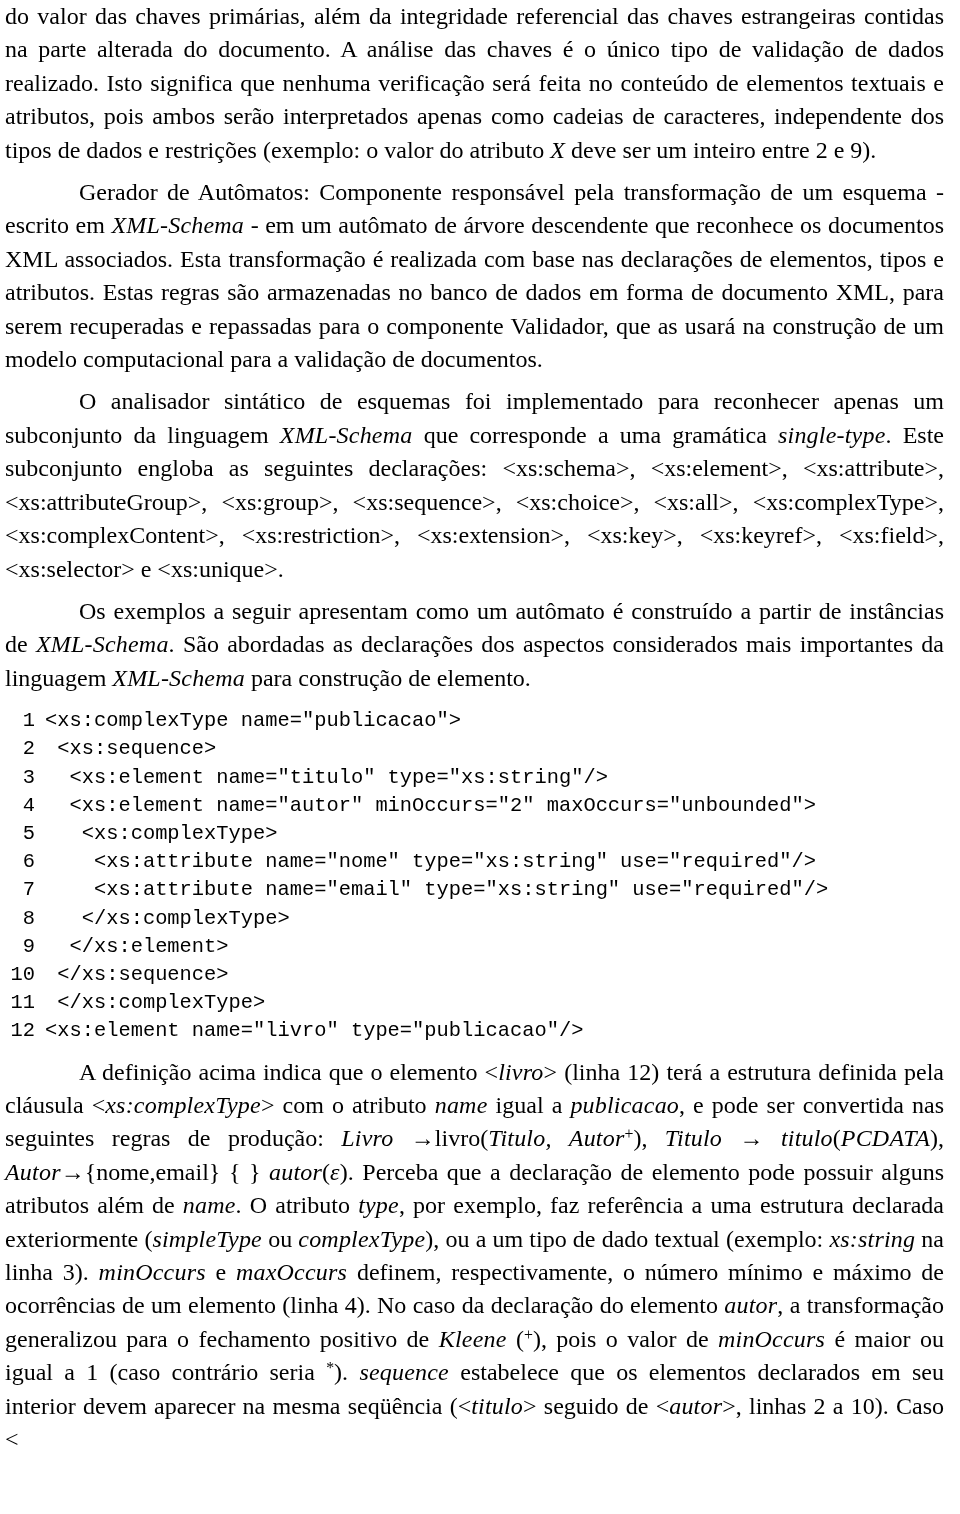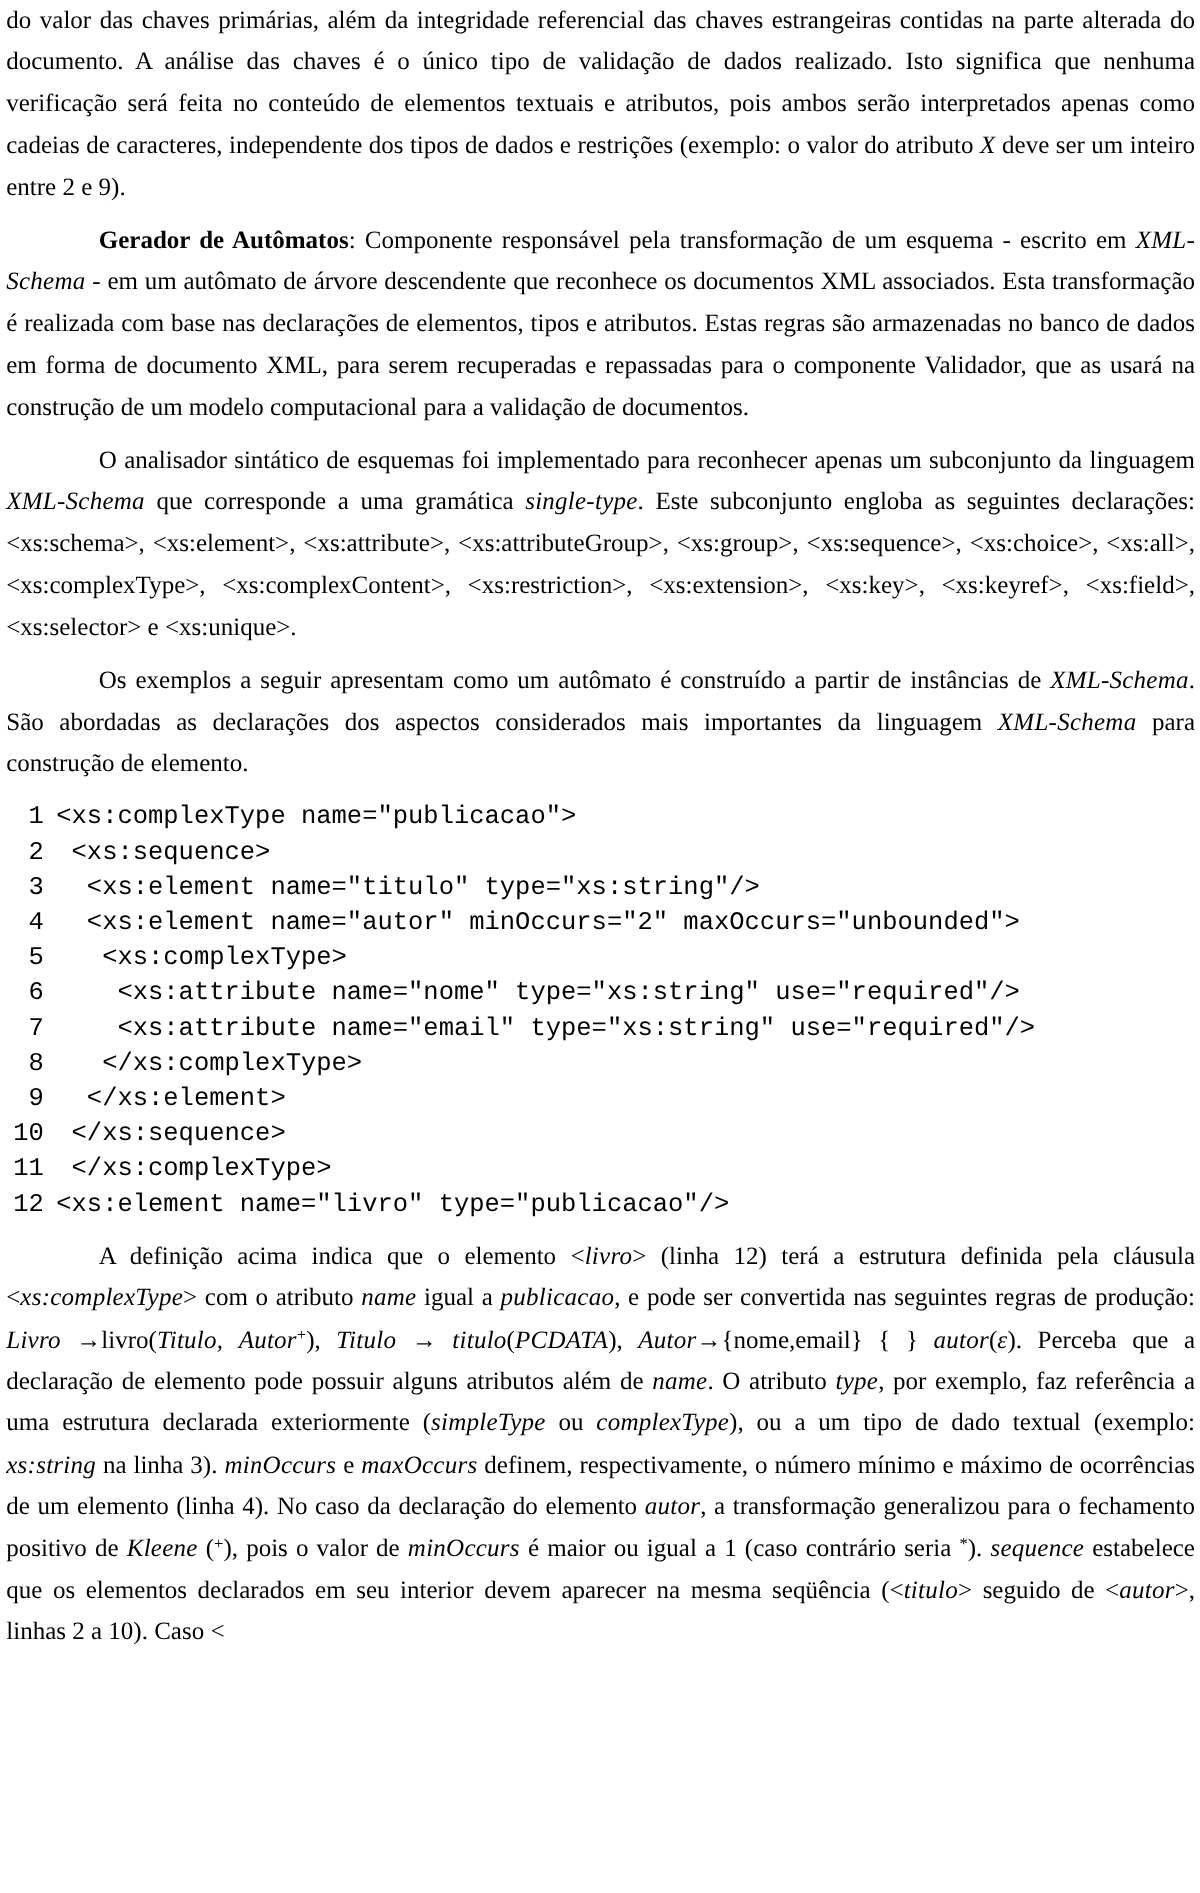--- a/index.html
+++ b/index.html
@@ -15,34 +15,34 @@
     color: #000000;
   }
   .page {
     position: relative;
     width: 960px;
     height: 1514px;
     padding: 0;
     box-sizing: border-box;
   }
   .body-text {
-    font-size: 20px;
+    font-size: 24px;
     line-height: 33.4px;
     text-align: justify;
     text-justify: inter-word;
     margin: 0;
-    padding: 0 4px 0 5px;
+    padding: 0 16px 0 5px;
     -webkit-hyphens: manual;
     hyphens: manual;
   }
   .indent {
     text-indent: 74px;
   }
   .bold {
-    font-weight: bold;
+    font-weight: normal;
   }
   .mathit {
     font-style: italic;
     font-family: "Liberation Serif", "DejaVu Serif", serif;
     letter-spacing: 0.2px;
   }
   sup.sup {
     font-size: 0.66em;
     vertical-align: 0.45em;
     line-height: 0;

